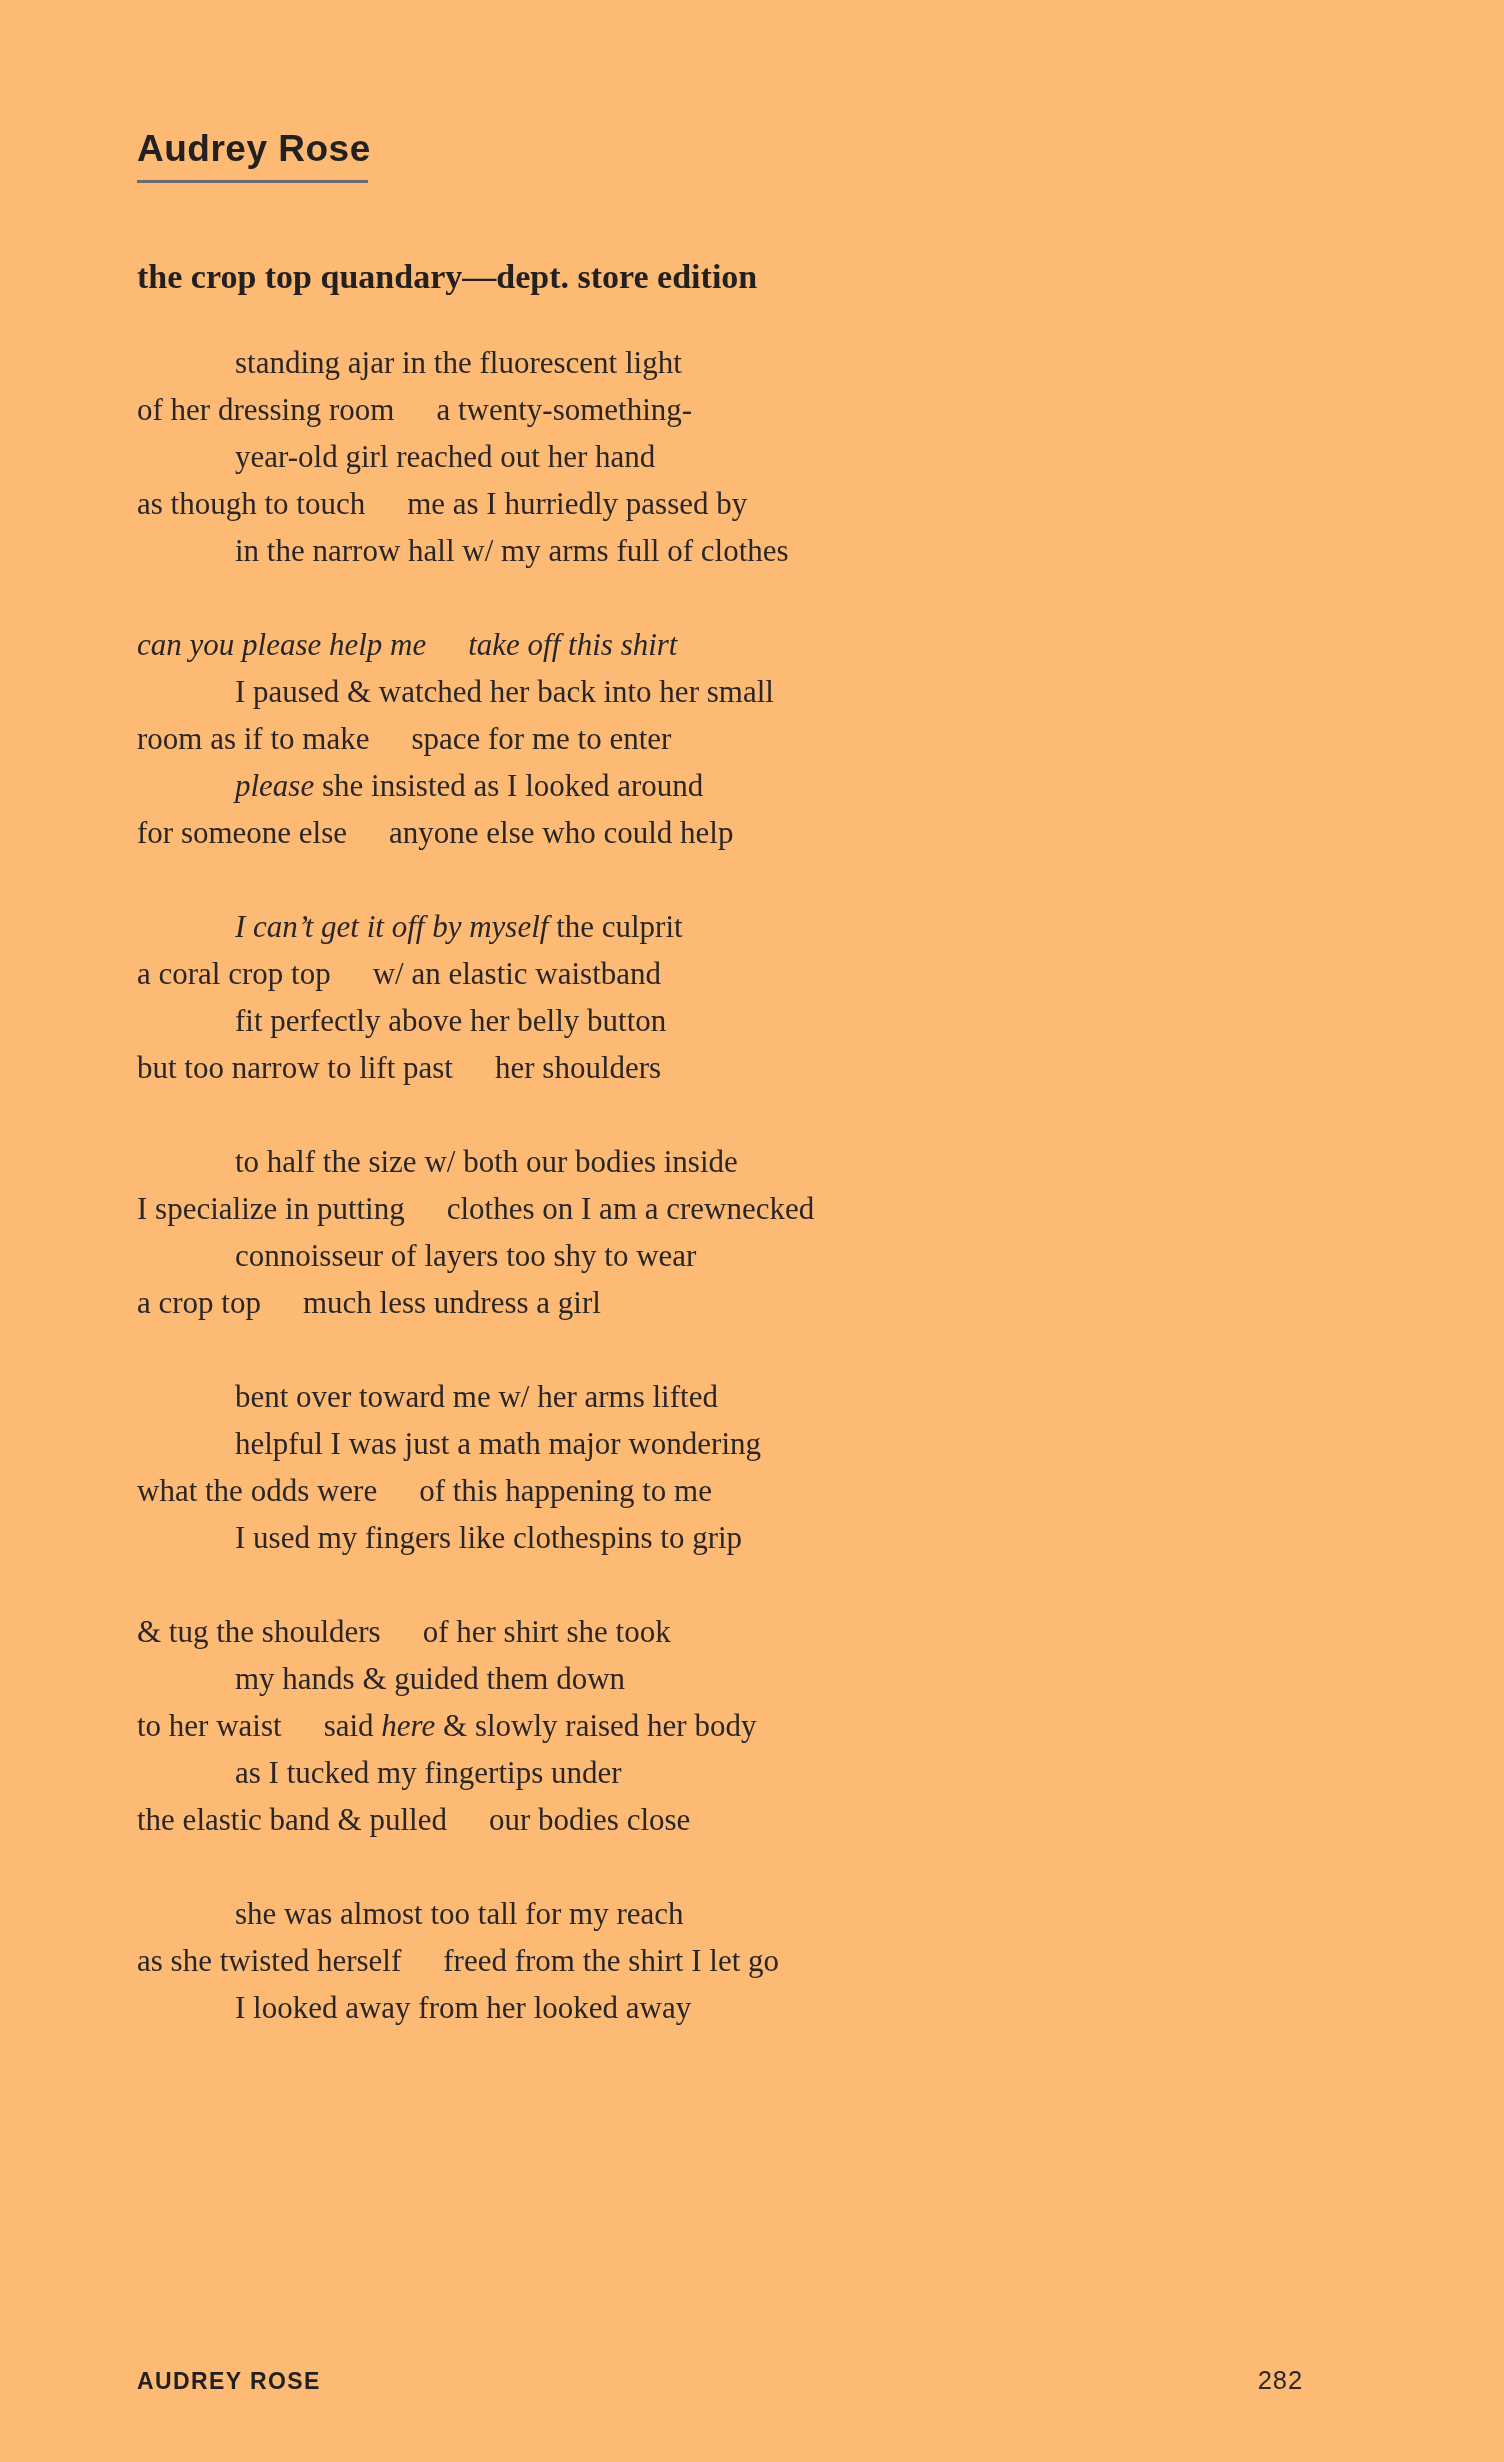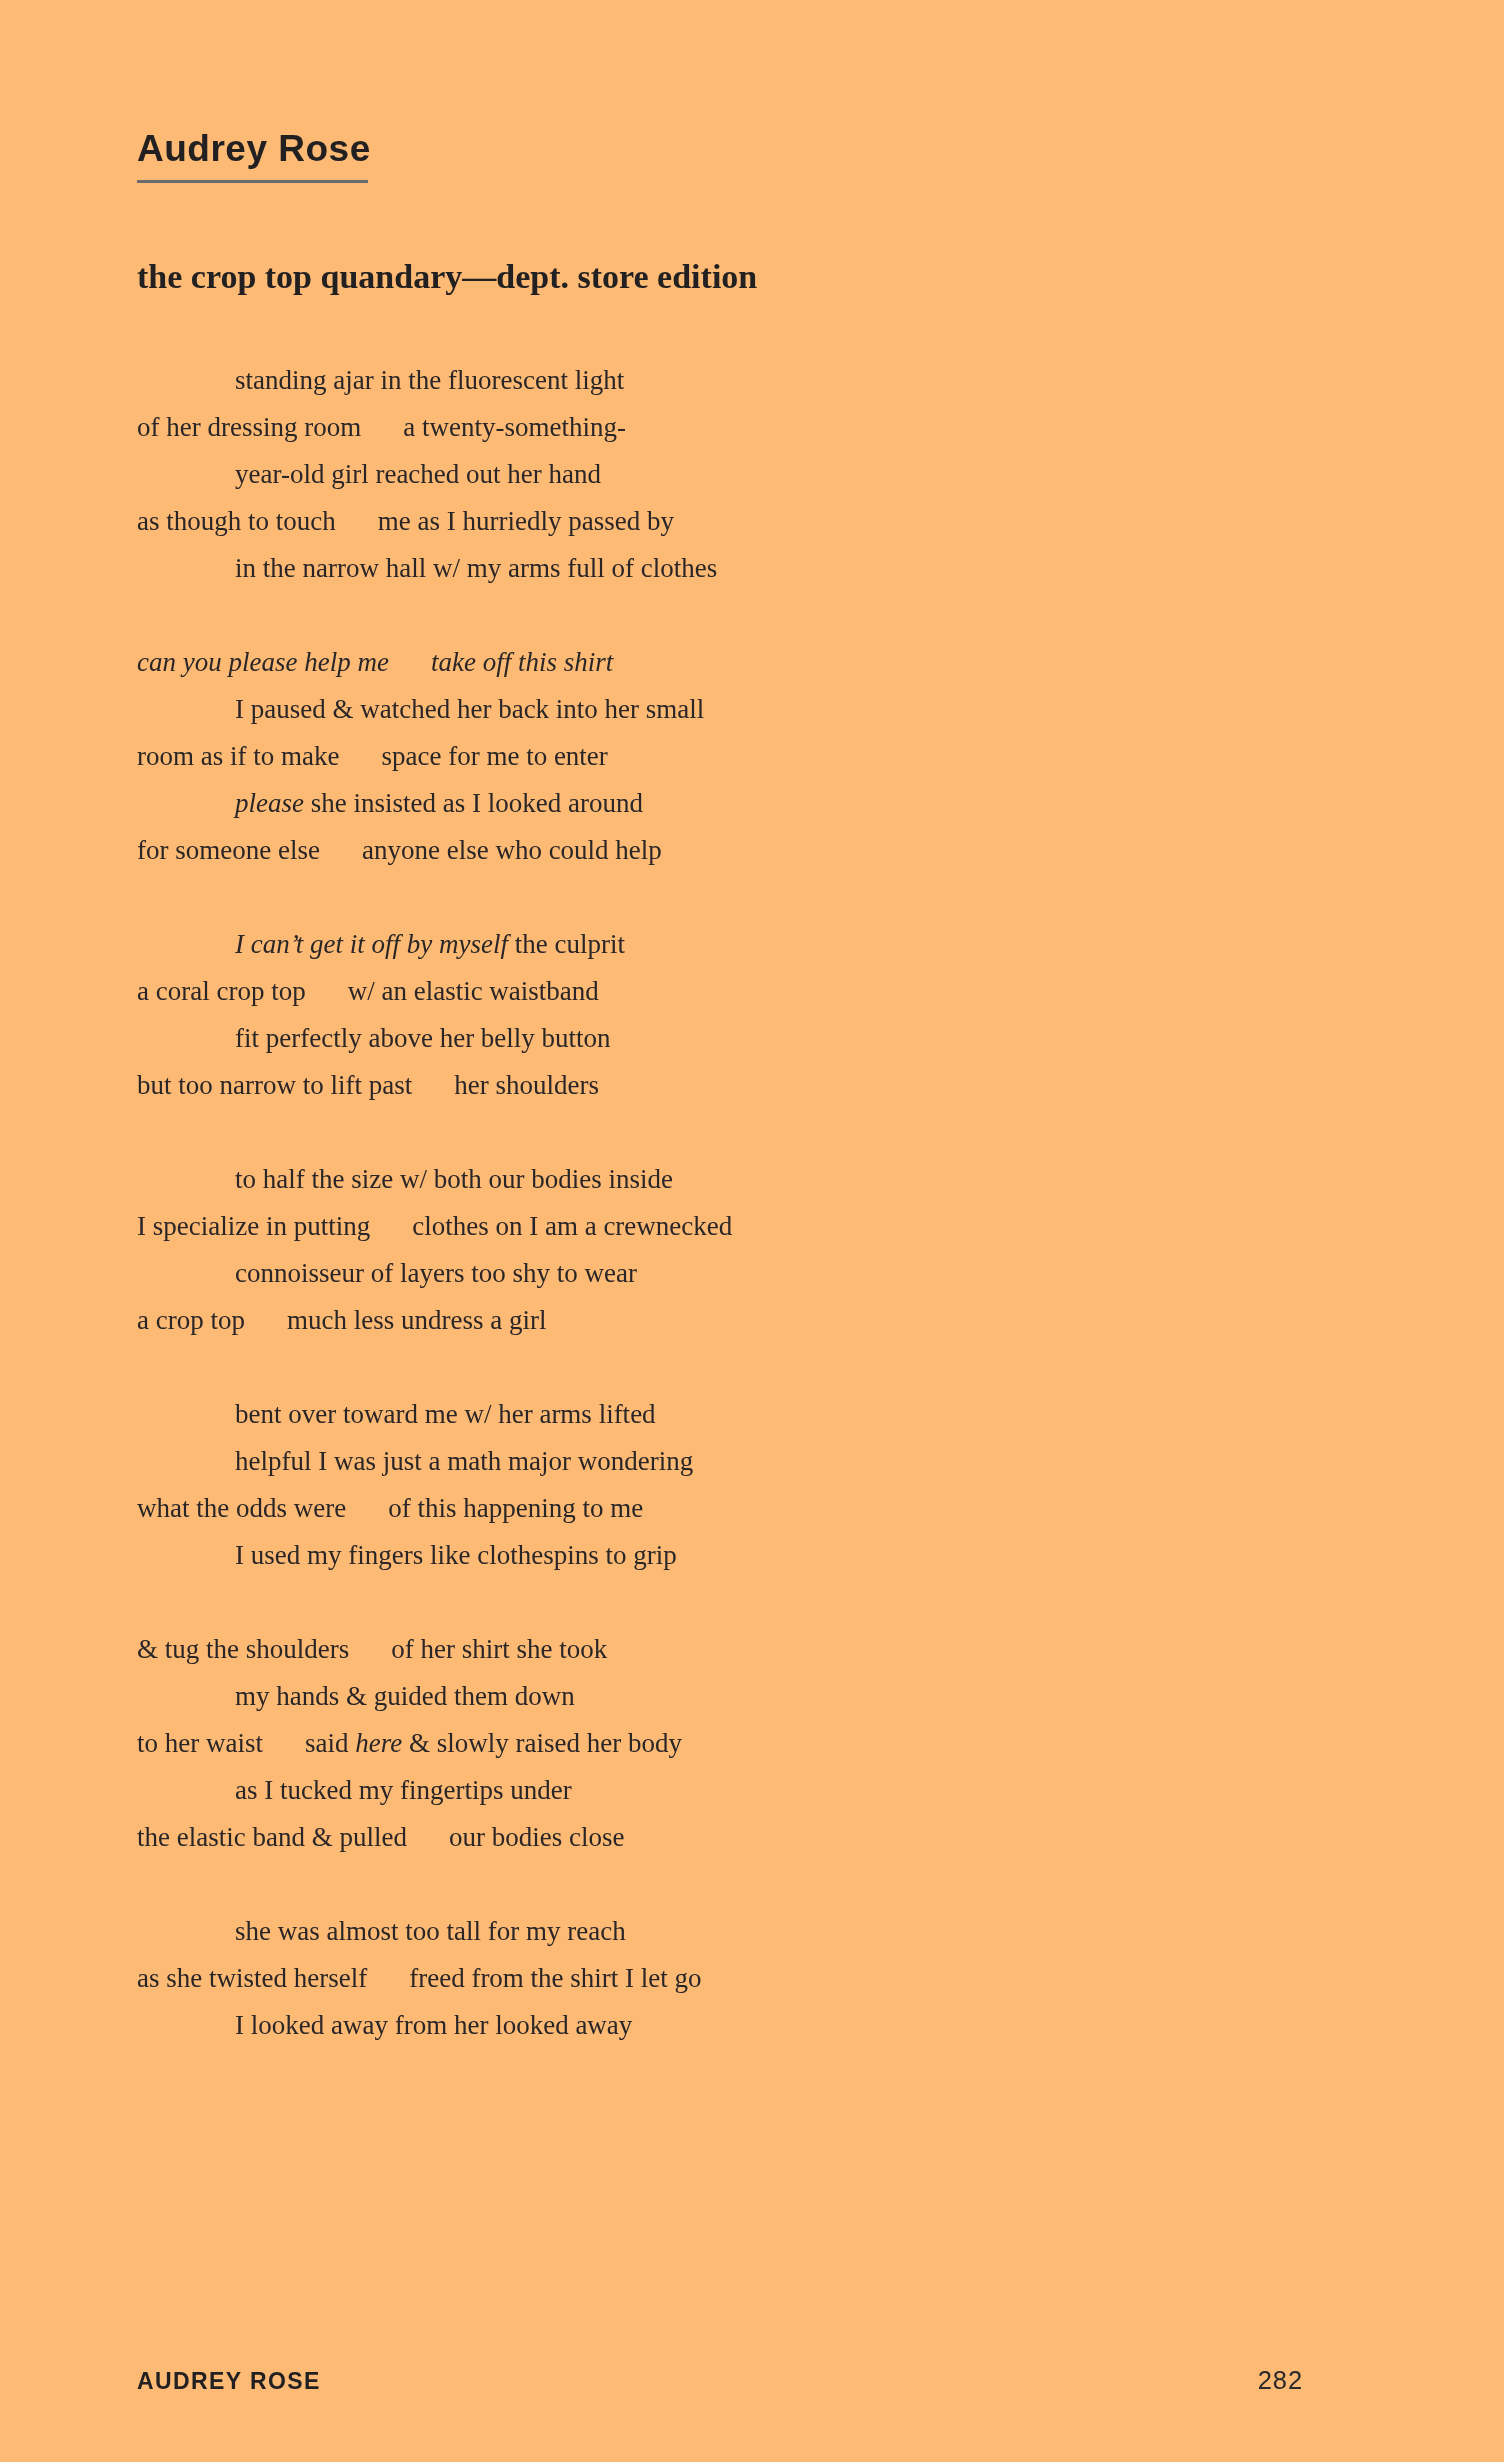--- a/index.html
+++ b/index.html
@@ -38,22 +38,22 @@
     margin-top:11px;
   }
   .poem-title{
     margin-top:74px;
     font-weight:bold;
     font-size:34px;
     line-height:1.15;
     color:#232021;
   }
   .poem{
-    margin-top:60px;
-    font-size:27px;
+    margin-top:42px;
+    font-size:31px;
     color:#2a2627;
   }
   .stanza{
     margin:0 0 47px 0;
   }
   .line{
     line-height:47px;
     white-space:nowrap;
   }
   .line.indent{

